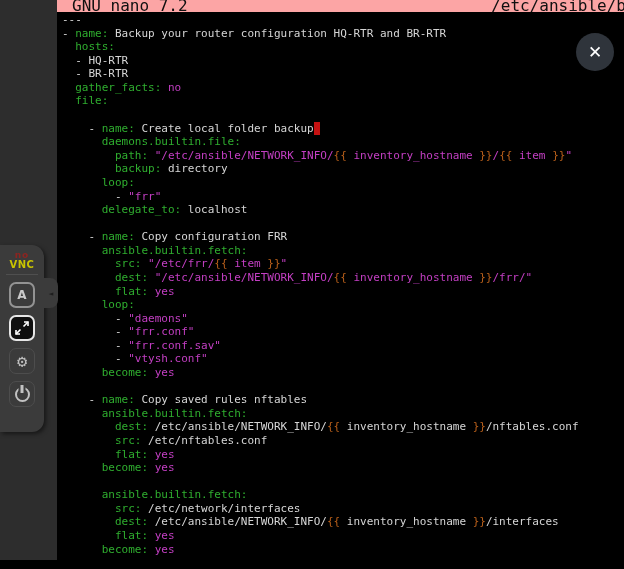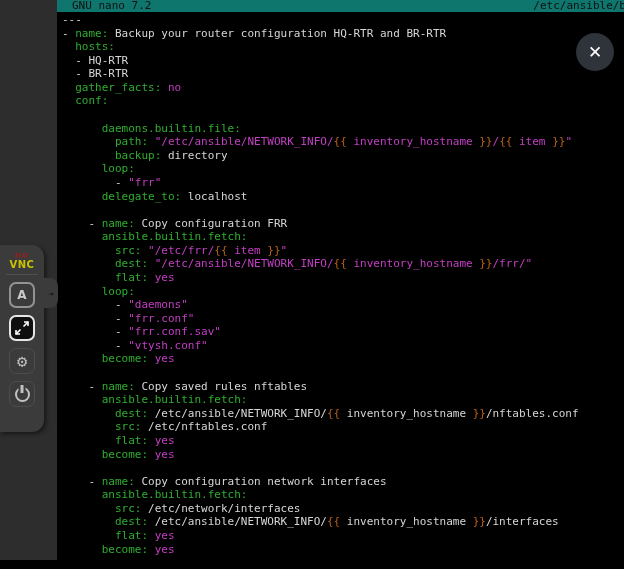--- a/index.html
+++ b/index.html
@@ -6,22 +6,22 @@
   #stage{position:relative;width:624px;height:569px;overflow:hidden;
          font-family:"DejaVu Sans Mono","Liberation Mono",monospace;background:#000;}
 
   
   #left-strip{position:absolute;left:0;top:0;width:57px;height:560px;background:#2d2d2d;}
 
   
   #terminal{position:absolute;left:57px;top:0;right:0;bottom:0;background:#000;}
 
   
-  #nano-header{position:absolute;left:0;top:0;right:0;height:12px;background:#0f766e;
-               color:#101010;font-size:11px;line-height:12px;white-space:nowrap;}
+  #nano-header{position:absolute;left:0;top:0;right:0;height:12px;background:#fca5a5;
+               color:#101010;font-size:16px;line-height:12px;white-space:nowrap;}
   #nano-title{position:absolute;left:15px;top:0;}
   #nano-filename{position:absolute;right:-2px;top:0;}
 
   
   #editor-content{position:absolute;left:5px;top:13px;font-size:11px;line-height:13.58px;
                   color:#d6d6d6;}
   .line{white-space:pre;height:13.58px;}
   .seg-p{color:#d6d6d6;}
   .seg-k{color:#2fae2f;}
   .seg-s{color:#c43fc4;}
@@ -68,22 +68,23 @@
       <span id="nano-title">GNU nano 7.2</span>
       <span id="nano-filename">/etc/ansible/b</span>
     </div>
     <div id="editor-content">
         <div class="line"><span class="seg-p">---</span></div>
         <div class="line"><span class="seg-p">- </span><span class="seg-k">name:</span><span class="seg-p"> Backup your router configuration HQ-RTR and BR-RTR</span></div>
         <div class="line"><span class="seg-p">  </span><span class="seg-k">hosts:</span></div>
         <div class="line"><span class="seg-p">  - HQ-RTR</span></div>
         <div class="line"><span class="seg-p">  - BR-RTR</span></div>
         <div class="line"><span class="seg-p">  </span><span class="seg-k">gather_facts:</span><span class="seg-p"> </span><span class="seg-s">no</span></div>
-        <div class="line"><span class="seg-p">  </span><span class="seg-k">conf:</span></div>
+        <div class="line"><span class="seg-p">  </span><span class="seg-k">file:</span></div>
         <div class="line">&nbsp;</div>
+        <div class="line"><span class="seg-p">    - </span><span class="seg-k">name:</span><span class="seg-p"> Create local folder backup</span><span class="seg-cur"> </span></div>
         <div class="line"><span class="seg-p">      </span><span class="seg-k">daemons.builtin.file:</span></div>
         <div class="line"><span class="seg-p">        </span><span class="seg-k">path:</span><span class="seg-p"> </span><span class="seg-s">"/etc/ansible/NETWORK_INFO/</span><span class="seg-o">{{</span><span class="seg-s"> inventory_hostname </span><span class="seg-o">}}</span><span class="seg-s">/</span><span class="seg-o">{{</span><span class="seg-s"> item </span><span class="seg-o">}}</span><span class="seg-s">"</span></div>
         <div class="line"><span class="seg-p">        </span><span class="seg-k">backup:</span><span class="seg-p"> directory</span></div>
         <div class="line"><span class="seg-p">      </span><span class="seg-k">loop:</span></div>
         <div class="line"><span class="seg-p">        - </span><span class="seg-s">"frr"</span></div>
         <div class="line"><span class="seg-p">      </span><span class="seg-k">delegate_to:</span><span class="seg-p"> localhost</span></div>
         <div class="line">&nbsp;</div>
         <div class="line"><span class="seg-p">    - </span><span class="seg-k">name:</span><span class="seg-p"> Copy configuration FRR</span></div>
         <div class="line"><span class="seg-p">      </span><span class="seg-k">ansible.builtin.fetch:</span></div>
         <div class="line"><span class="seg-p">        </span><span class="seg-k">src:</span><span class="seg-p"> </span><span class="seg-s">"/etc/frr/</span><span class="seg-o">{{</span><span class="seg-s"> item </span><span class="seg-o">}}</span><span class="seg-s">"</span></div>
@@ -96,21 +97,20 @@
         <div class="line"><span class="seg-p">        - </span><span class="seg-s">"vtysh.conf"</span></div>
         <div class="line"><span class="seg-p">      </span><span class="seg-k">become:</span><span class="seg-p"> </span><span class="seg-s">yes</span></div>
         <div class="line">&nbsp;</div>
         <div class="line"><span class="seg-p">    - </span><span class="seg-k">name:</span><span class="seg-p"> Copy saved rules nftables</span></div>
         <div class="line"><span class="seg-p">      </span><span class="seg-k">ansible.builtin.fetch:</span></div>
         <div class="line"><span class="seg-p">        </span><span class="seg-k">dest:</span><span class="seg-p"> /etc/ansible/NETWORK_INFO/</span><span class="seg-o">{{</span><span class="seg-p"> inventory_hostname </span><span class="seg-o">}}</span><span class="seg-p">/nftables.conf</span></div>
         <div class="line"><span class="seg-p">        </span><span class="seg-k">src:</span><span class="seg-p"> /etc/nftables.conf</span></div>
         <div class="line"><span class="seg-p">        </span><span class="seg-k">flat:</span><span class="seg-p"> </span><span class="seg-s">yes</span></div>
         <div class="line"><span class="seg-p">      </span><span class="seg-k">become:</span><span class="seg-p"> </span><span class="seg-s">yes</span></div>
         <div class="line">&nbsp;</div>
-        <div class="line"><span class="seg-p">    - </span><span class="seg-k">name:</span><span class="seg-p"> Copy configuration network interfaces</span></div>
         <div class="line"><span class="seg-p">      </span><span class="seg-k">ansible.builtin.fetch:</span></div>
         <div class="line"><span class="seg-p">        </span><span class="seg-k">src:</span><span class="seg-p"> /etc/network/interfaces</span></div>
         <div class="line"><span class="seg-p">        </span><span class="seg-k">dest:</span><span class="seg-p"> /etc/ansible/NETWORK_INFO/</span><span class="seg-o">{{</span><span class="seg-p"> inventory_hostname </span><span class="seg-o">}}</span><span class="seg-p">/interfaces</span></div>
         <div class="line"><span class="seg-p">        </span><span class="seg-k">flat:</span><span class="seg-p"> </span><span class="seg-s">yes</span></div>
         <div class="line"><span class="seg-p">      </span><span class="seg-k">become:</span><span class="seg-p"> </span><span class="seg-s">yes</span></div>
       </div>
   </div>
 
   <div id="control-bar">
     <div id="vnc-logo">

